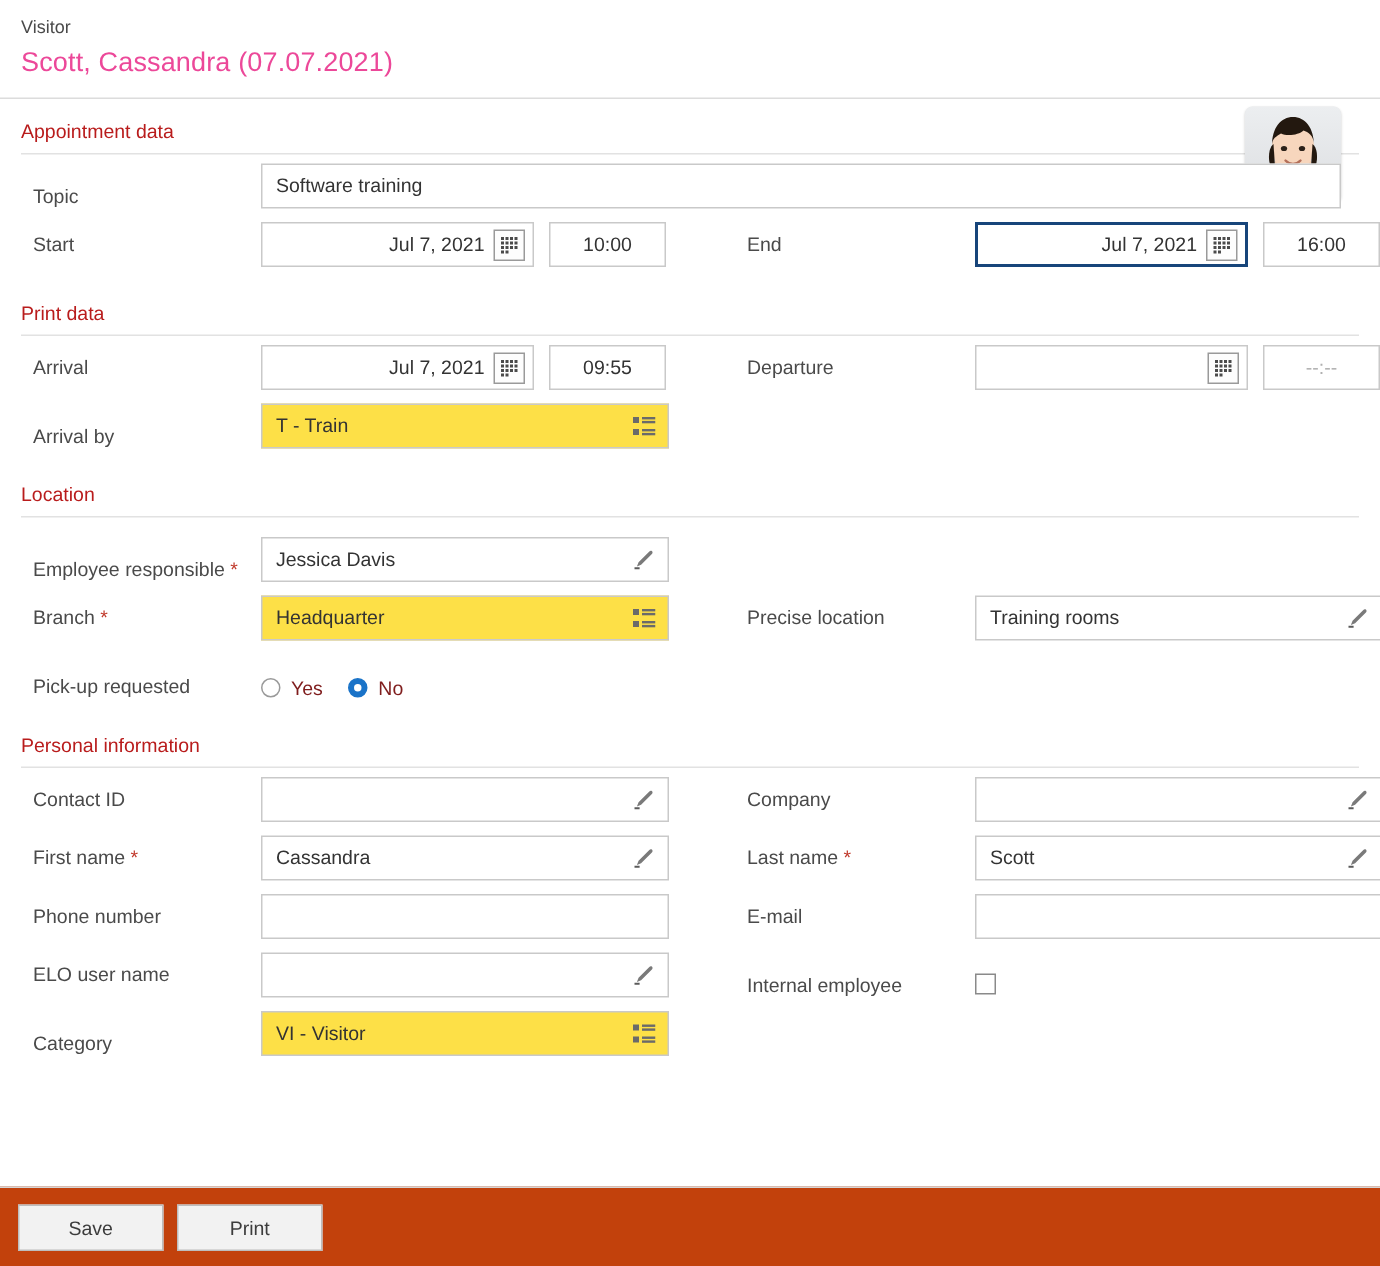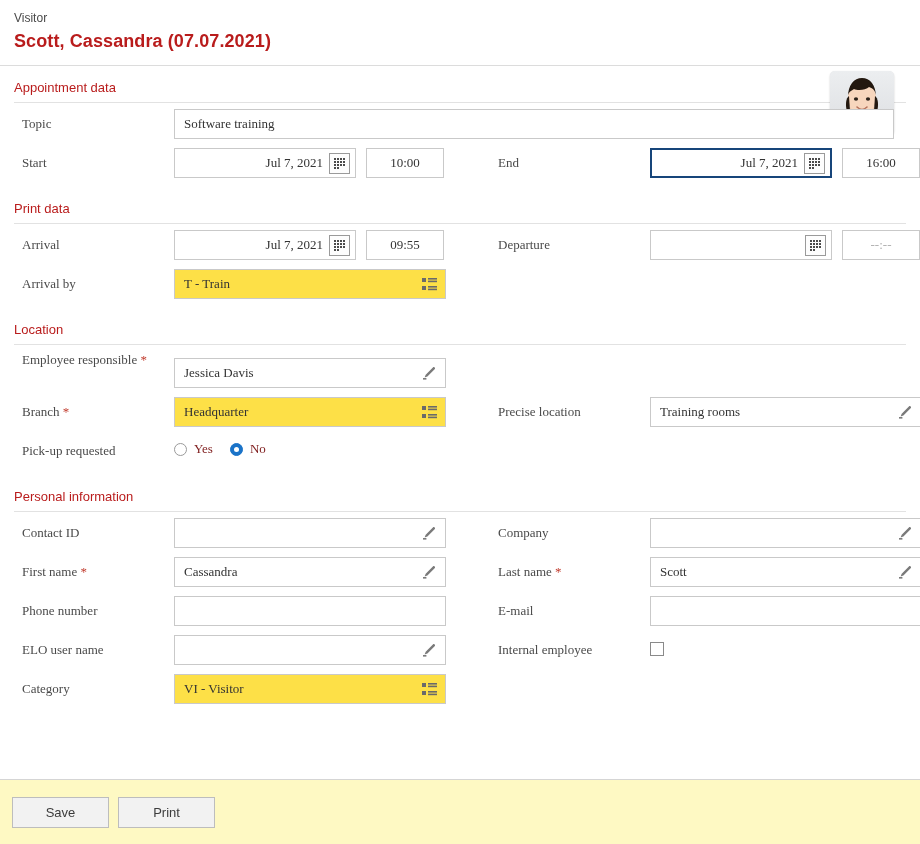--- a/index.html
+++ b/index.html
@@ -11,21 +11,21 @@
     font-size: 13px;
     color: #3c3c3c;
     overflow: hidden;
   }
   .page { position: relative; width: 920px; height: 844px; }
 
   
   .header { padding: 10px 14px 0 14px; }
   .header .kind { font-size: 12px; color: #4a4a4a; line-height: 16px; }
   .header .title {
-    font-size: 18px; font-weight: bold; color: #b91c1c;
+    font-size: 18px; font-weight: normal; color: #ec4899;
     line-height: 26px; margin-top: 2px; letter-spacing: .1px;
   }
   .header-rule { border-bottom: 1px solid #dcdcdc; margin-top: 11px; }
 
   
   .avatar {
     position: absolute; right: 26px; top: 71px;
     width: 64px; height: 64px; border-radius: 5px;
     background: #e7e8ea; overflow: hidden;
     box-shadow: 0 1px 2px rgba(0,0,0,.22);
@@ -34,21 +34,21 @@
 
   
   .section { padding: 0 14px; }
   .sec-title {
     color: #b91c1c; font-size: 13px; font-weight: normal;
     padding: 14px 0 7px 0;
   }
   .sec-rule { border-bottom: 1px solid #e2e2e2; }
 
   .rows { padding-top: 6px; }
-  .row { display: flex; align-items: flex-start; margin-bottom: 9px; min-height: 30px; font-family: Liberation Serif, serif; }
+  .row { display: flex; align-items: flex-end; margin-bottom: 9px; min-height: 30px; }
   .col { display: flex; align-items: flex-start; }
   .col-left { width: 476px; flex: 0 0 476px; }
   .col-right { flex: 1 1 auto; }
 
   .lbl {
     width: 160px; flex: 0 0 160px;
     padding: 7px 8px 0 8px;
     font-size: 13px; color: #4a4a4a; line-height: 16px;
   }
   .lbl.two { padding-top: 1px; }
@@ -95,22 +95,22 @@
   .rbox.on { border-color: #1a73c8; background: #1a73c8; }
   .rbox.on::after { content:""; width:5px; height:5px; border-radius:50%; background:#fff; }
   .radio .rl { margin-left: 7px; font-size: 13px; color: #7f1d1d; }
   .cbox {
     margin-top: 7px; width: 14px; height: 14px;
     border: 1px solid #8a8a8a; background: #fff;
   }
 
   
   .footer {
-    position: absolute; left: 0; right: 0; bottom: 0; height: 65px;
-    background: #fef9c3; border-top: 1px solid #d5d5d5;
+    position: absolute; left: 0; right: 0; bottom: 0; height: 53px;
+    background: #c2410c; border-top: 1px solid #d5d5d5;
     display: flex; align-items: center; padding-left: 12px;
   }
   .btn {
     height: 31px; min-width: 97px; padding: 0 14px;
     border: 1px solid #bdbdbd; background: #f2f2f2;
     font-size: 13px; color: #3c3c3c; font-family: inherit;
     display:flex; align-items:center; justify-content:center;
     margin-right: 9px; cursor: pointer;
   }
 </style>

